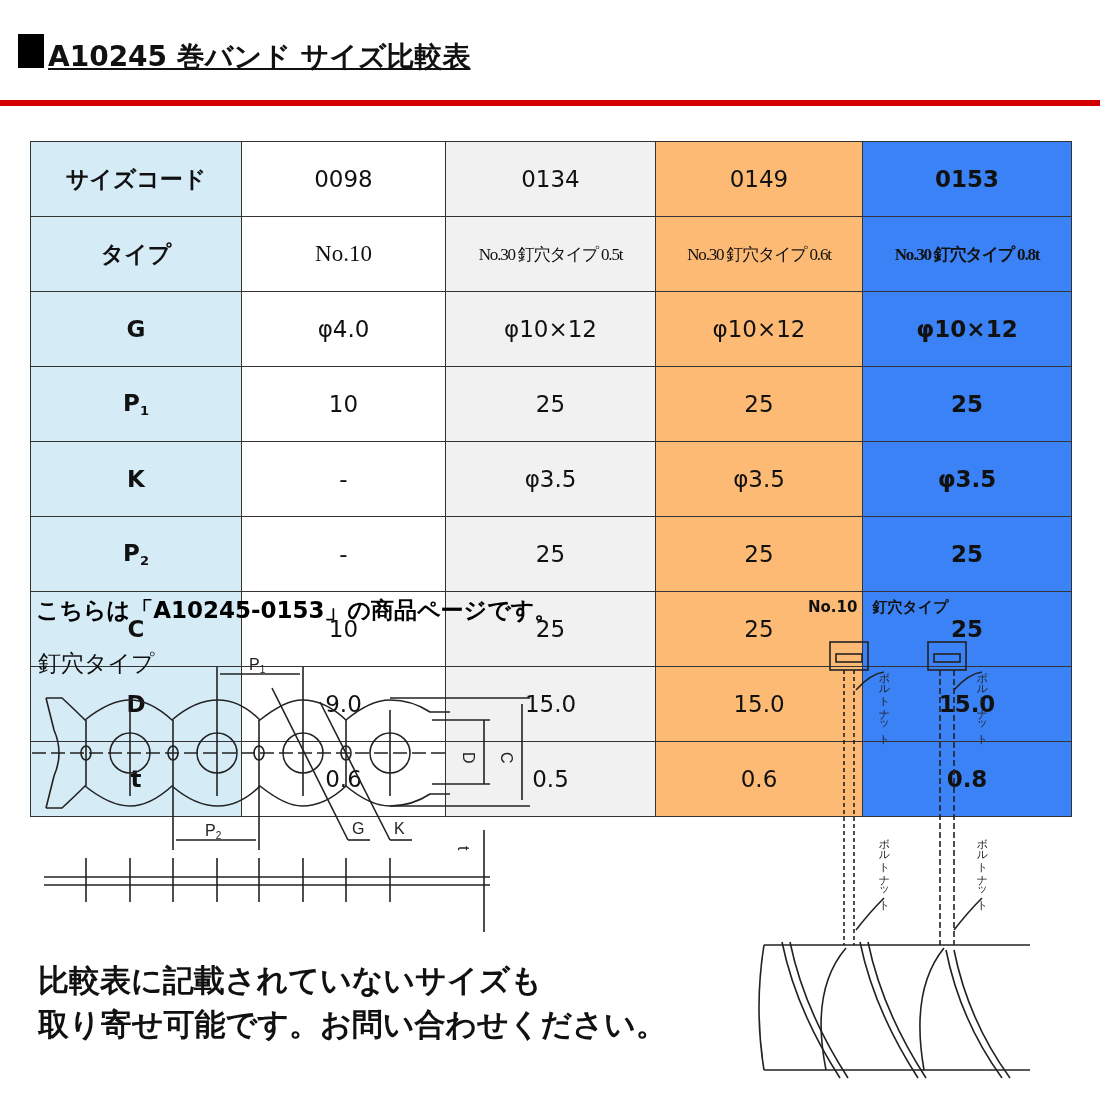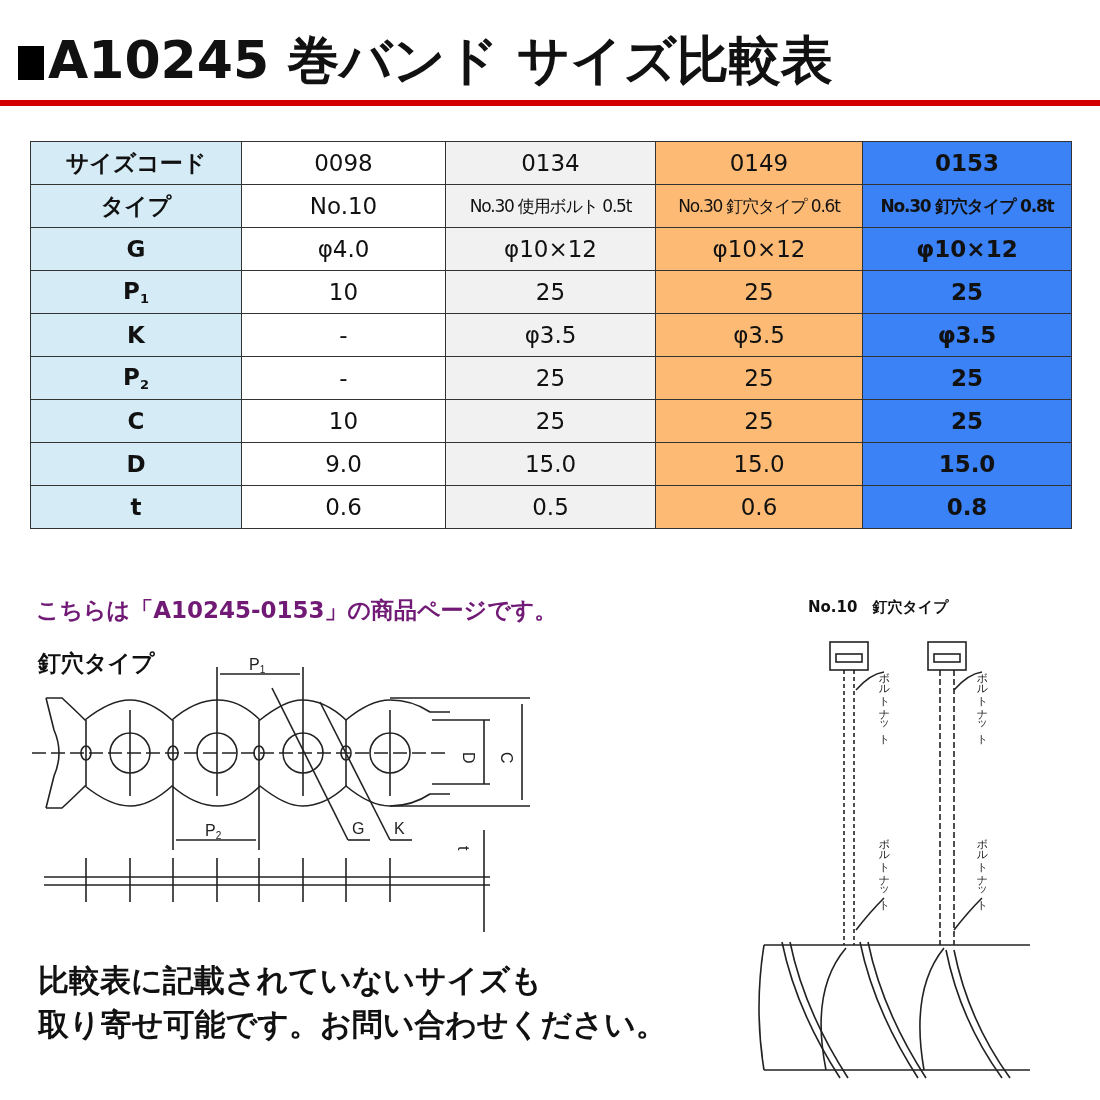--- a/index.html
+++ b/index.html
@@ -1,37 +1,37 @@
 <!DOCTYPE html>
 <html><head>
 <meta charset="utf-8">
 <style>
   html, body { margin: 0; padding: 0; background: #ffffff; }
   body { width: 1100px; height: 1100px; position: relative; overflow: hidden;
          font-family: "DejaVu Sans", "Liberation Sans", sans-serif; color: #111; }
-  .title { position: absolute; left: 18px; top: 34px; font-size: 52px; font-weight: bold;
-           letter-spacing: 0px; white-space: nowrap; line-height: 1; }
+  .title { position: absolute; left: 18px; top: 34px; font-size: 28px; font-weight: bold;
+           letter-spacing: 0px; white-space: nowrap; line-height: 1; text-decoration: underline; }
   .title .sq { display: inline-block; width: 26px; height: 34px; background: #000; margin-right: 4px; vertical-align: -2px; }
   .redline { position: absolute; left: 0; top: 100px; width: 1100px; height: 6px; background: #d40000; }
   .unit { position: absolute; right: 30px; top: 115px; font-size: 16px; font-weight: bold; margin-top: 43px; }
   table.spec { position: absolute; left: 30px; top: 141px; border-collapse: collapse;
                width: 1041px; table-layout: fixed; }
   table.spec td { border: 1.5px solid #333; height: 42px; text-align: center; vertical-align: middle;
-                  font-size: 23px; padding: 0; white-space: nowrap; overflow: hidden; }
+                  font-size: 23px; padding: 16px; white-space: nowrap; overflow: hidden; }
   table.spec td.h { background: #d5ecf7; font-weight: bold; }
   table.spec td.h.small { font-size: 17px; letter-spacing: -1px; }
   table.spec td.c1 { background: #ffffff; }
   table.spec td.c2 { background: #f1f1f1; }
   table.spec td.c3 { background: #fdba74; }
   table.spec td.c4 { background: #3b82f6; font-weight: bold; }
-  table.spec td.type { font-size: 17px; letter-spacing: -1.2px; }
+  table.spec td.type { font-size: 17px; letter-spacing: -1.2px; font-family: Liberation Serif, serif; }
   table.spec td.type.c1 { font-size: 23px; letter-spacing: 0; }
   .sub { font-size: 13px; vertical-align: -4px; }
-  .notice { position: absolute; left: 36px; top: 595px; font-size: 23px; font-weight: bold; color: #701a75; white-space: nowrap; }
-  .diag-label { position: absolute; left: 38px; top: 648px; font-size: 23px; font-weight: bold; white-space: nowrap; }
+  .notice { position: absolute; left: 36px; top: 595px; font-size: 23px; font-weight: bold; color: #000000; white-space: nowrap; }
+  .diag-label { position: absolute; left: 38px; top: 648px; font-size: 23px; font-weight: normal; white-space: nowrap; }
   .diagram1 { position: absolute; left: 30px; top: 640px; width: 620px; height: 300px; }
   .diagram2-title { position: absolute; left: 808px; top: 598px; font-size: 15px; font-weight: bold; white-space: nowrap; }
   .diagram2 { position: absolute; left: 740px; top: 630px; width: 340px; height: 470px; }
   .footer { position: absolute; left: 38px; top: 958px; font-size: 31px; font-weight: bold; line-height: 44px; white-space: nowrap; }
 </style>
 </head>
 <body>
 
 <div class="title"><span class="sq"></span><span>A10245 巻バンド サイズ比較表</span></div>
 <div class="redline"></div>
@@ -49,21 +49,21 @@
     <tr>
       <td class="h">サイズコード</td>
       <td class="c1">0098</td>
       <td class="c2">0134</td>
       <td class="c3">0149</td>
       <td class="c4">0153</td>
     </tr>
     <tr>
       <td class="h">タイプ</td>
       <td class="c1 type">No.10</td>
-      <td class="c2 type">No.30 使用ボルト 0.5t</td>
+      <td class="c2 type">No.30 釘穴タイプ 0.5t</td>
       <td class="c3 type">No.30 釘穴タイプ 0.6t</td>
       <td class="c4 type">No.30 釘穴タイプ 0.8t</td>
     </tr>
     <tr>
       <td class="h">G</td>
       <td class="c1">φ4.0</td>
       <td class="c2">φ10×12</td>
       <td class="c3">φ10×12</td>
       <td class="c4">φ10×12</td>
     </tr>

